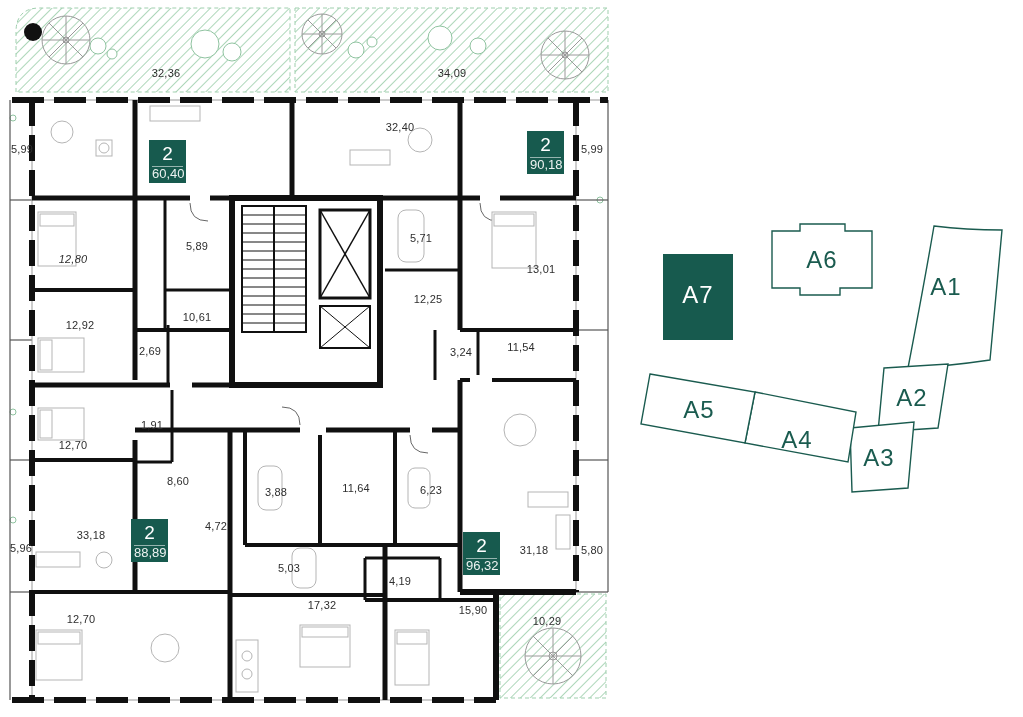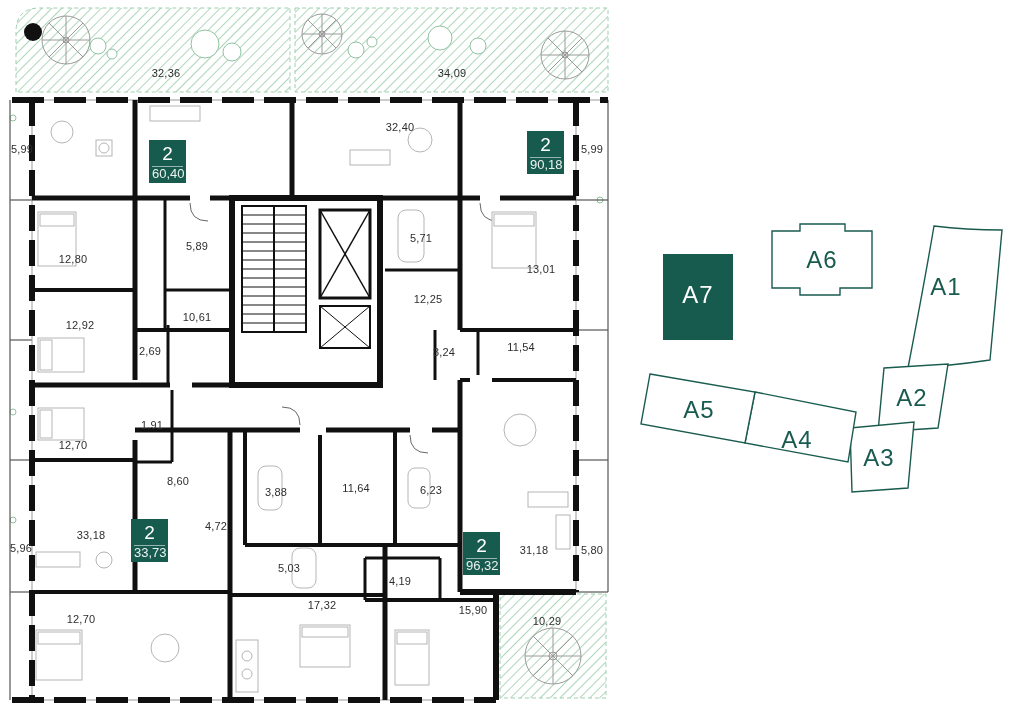--- a/index.html
+++ b/index.html
@@ -257,29 +257,29 @@
   </g>
 </svg>
 
 <div style="position:absolute;inset:0;pointer-events:none;">
       <span class="room-label" style="left: 166px; top: 73px;">32,36</span>
       <span class="room-label" style="left: 452px; top: 73px;">34,09</span>
       <span class="room-label" style="left: 163px; top: 127px; margin-top: 20px;">30,15</span>
       <span class="room-label" style="left: 400px; top: 127px;">32,40</span>
       <span class="room-label" style="left: 22px; top: 149px;">5,99</span>
       <span class="room-label" style="left: 592px; top: 149px;">5,99</span>
-      <span class="room-label" style="left: 73px; top: 259px;">12,80</span>
+      <span class="room-label" style="left: 73px; top: 259px; font-style: italic;">12,80</span>
       <span class="room-label" style="left: 197px; top: 246px;">5,89</span>
       <span class="room-label" style="left: 421px; top: 238px;">5,71</span>
       <span class="room-label" style="left: 541px; top: 269px;">13,01</span>
       <span class="room-label" style="left: 80px; top: 325px;">12,92</span>
       <span class="room-label" style="left: 197px; top: 317px;">10,61</span>
       <span class="room-label" style="left: 428px; top: 299px;">12,25</span>
       <span class="room-label" style="left: 150px; top: 351px;">2,69</span>
-      <span class="room-label" style="left: 444px; top: 352px; text-align: center;">3,24</span>
+      <span class="room-label" style="left: 461px; top: 352px; text-align: center;">3,24</span>
       <span class="room-label" style="left: 521px; top: 347px;">11,54</span>
       <span class="room-label" style="left: 152px; top: 425px;">1,91</span>
       <span class="room-label" style="left: 73px; top: 445px;">12,70</span>
       <span class="room-label" style="left: 178px; top: 481px;">8,60</span>
       <span class="room-label" style="left: 276px; top: 492px;">3,88</span>
       <span class="room-label" style="left: 356px; top: 488px;">11,64</span>
       <span class="room-label" style="left: 431px; top: 490px;">6,23</span>
       <span class="room-label" style="left: 216px; top: 526px;">4,72</span>
       <span class="room-label" style="left: 91px; top: 535px;">33,18</span>
       <span class="room-label" style="left: 21px; top: 548px;">5,96</span>
@@ -296,21 +296,21 @@
       <div class="apartment-badge" style="left: 149px; top: 140px;">
         <span class="rooms">2</span>
         <span class="area">60,40</span>
       </div>
       <div class="apartment-badge" style="left: 527px; top: 131px;">
         <span class="rooms">2</span>
         <span class="area">90,18</span>
       </div>
       <div class="apartment-badge" style="left: 131px; top: 519px;">
         <span class="rooms">2</span>
-        <span class="area">33,73</span>
+        <span class="area">88,89</span>
       </div>
       <div class="apartment-badge" style="left: 463px; top: 532px;">
         <span class="rooms">2</span>
         <span class="area">96,32</span>
       </div>
     </div>
 
 </div>
 
 </body></html>

